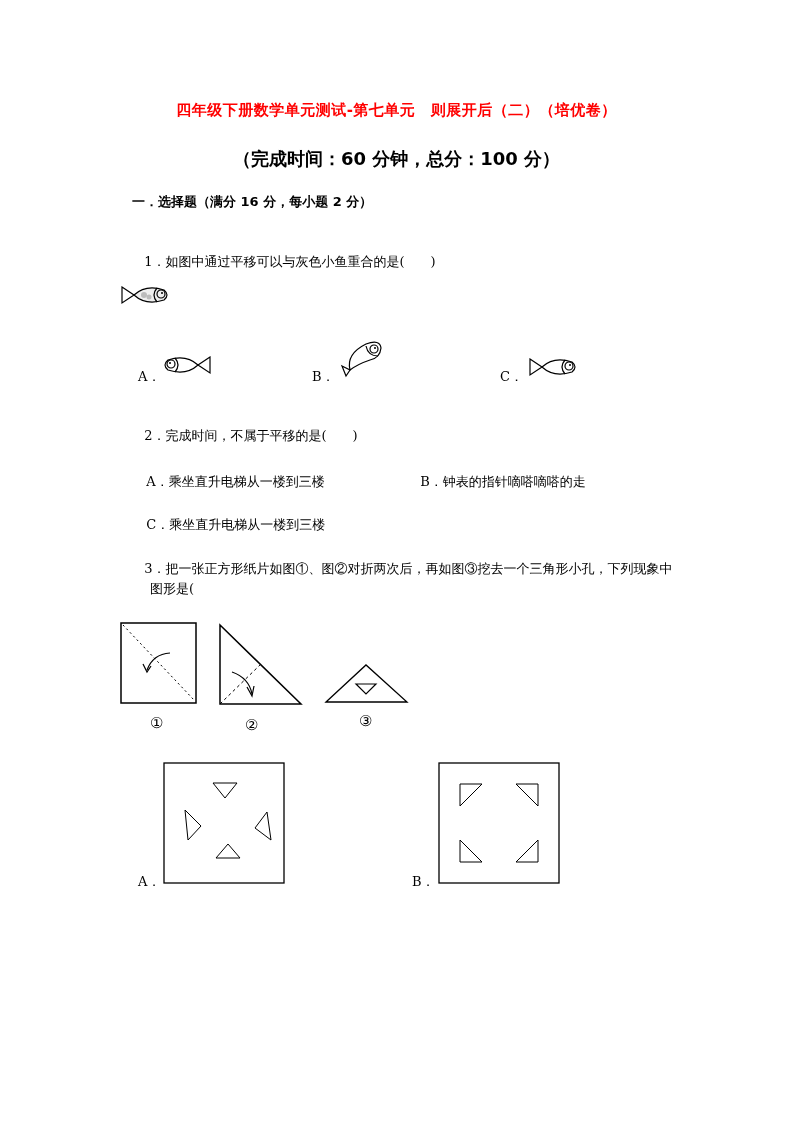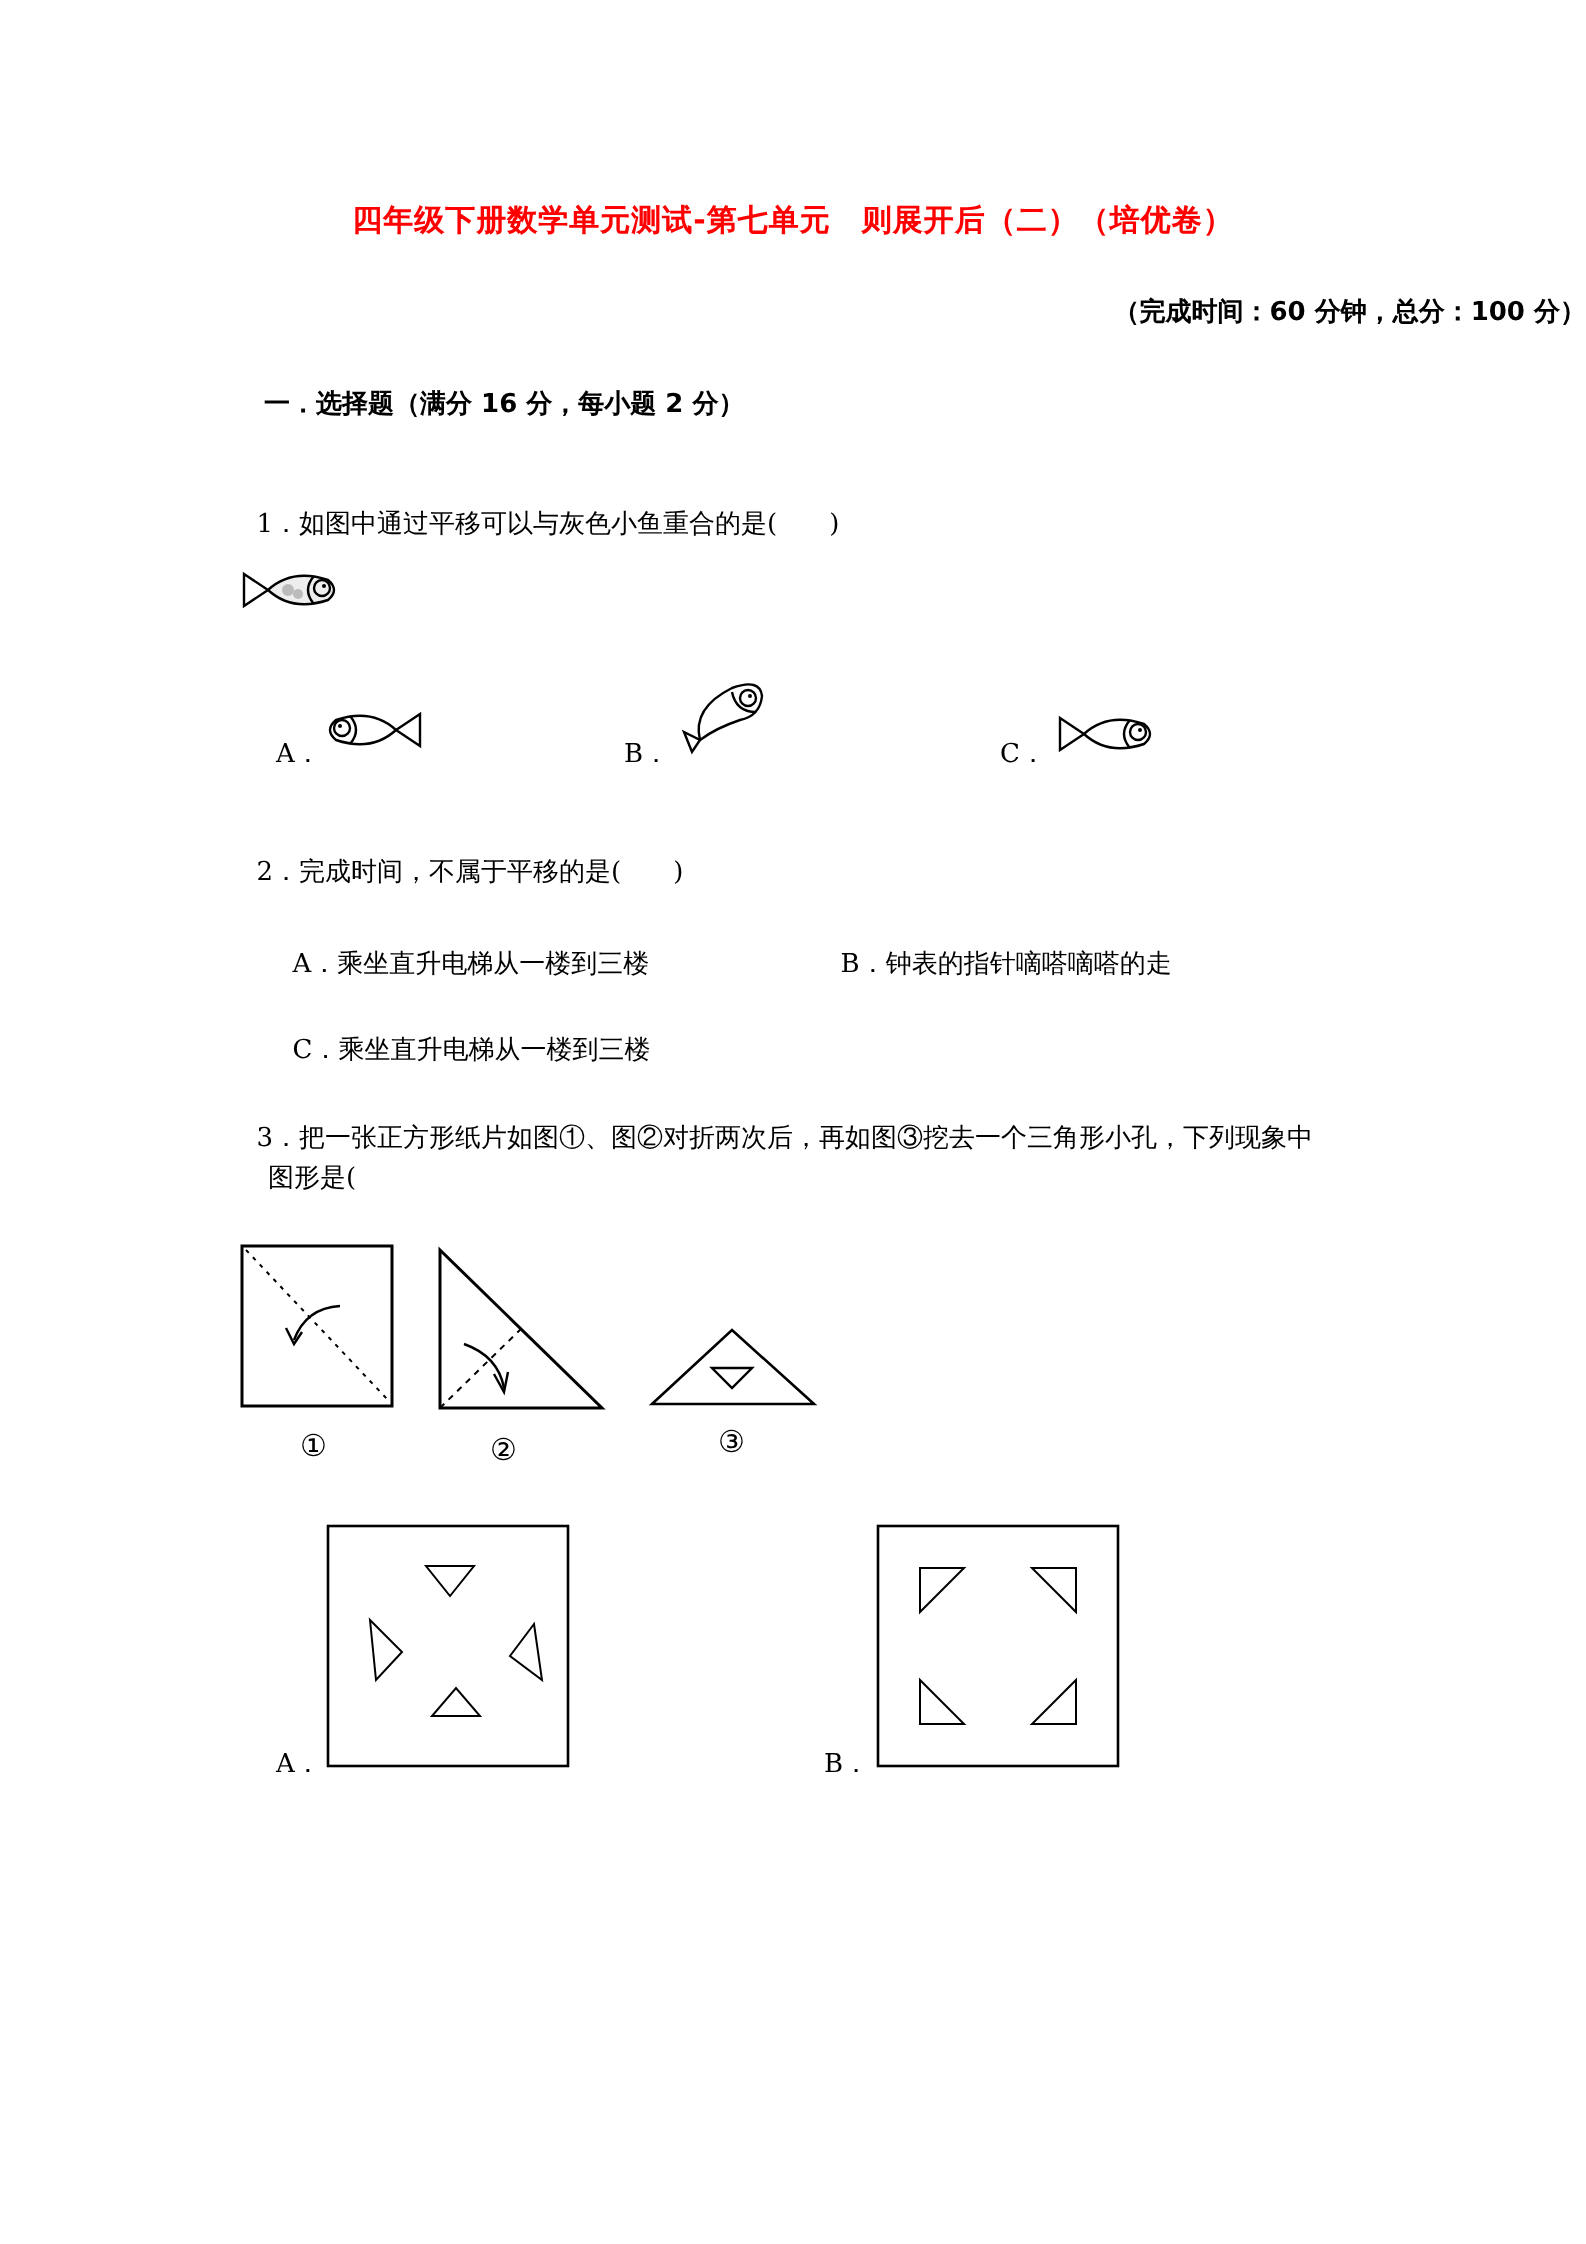--- a/index.html
+++ b/index.html
@@ -1,24 +1,24 @@
 <!DOCTYPE html>
 <html><head>
   <meta charset="utf-8">
   <style>
     html, body { margin: 0; padding: 0; background: #ffffff; }
     body { width: 793px; height: 1122px; position: relative; overflow: hidden;
       font-family: "DejaVu Serif", "Liberation Serif", serif; color: #000; }
     .abs { position: absolute; }
     .title { left: 0; width: 793px; top: 101px; text-align: center; color: #ff0000;
       font-family: "DejaVu Sans", "Liberation Sans", sans-serif; font-weight: bold; font-size: 15px; letter-spacing: 0.5px; white-space: pre; }
-    .subtitle { left: 0; width: 793px; top: 147px; text-align: right;
-      font-family: "DejaVu Sans", "Liberation Sans", sans-serif; font-weight: bold; font-size: 13px; }
+    .subtitle { left: 0; width: 793px; top: 147px; text-align: center;
+      font-family: "DejaVu Sans", "Liberation Sans", sans-serif; font-weight: bold; font-size: 18px; }
     .section { left: 132px; top: 193px; font-size: 13px; font-weight: bold; font-family: "DejaVu Sans", "Liberation Sans", sans-serif; }
-    .q { font-size: 13px; white-space: pre; }
+    .q { font-size: 13px; white-space: pre; margin-left: 16px; }
     .opt { font-size: 13px; white-space: pre; }
     svg { position: absolute; overflow: visible; }
     .cap { font-size: 15px; }
   </style>
 </head>
 <body>
 
 <div class="abs title">四年级下册数学单元测试-第七单元　则展开后（二）（培优卷）</div>
 <div class="abs subtitle">（完成时间：60 分钟，总分：100 分）</div>
 <div class="abs section">一．选择题（满分 16 分，每小题 2 分）</div>

